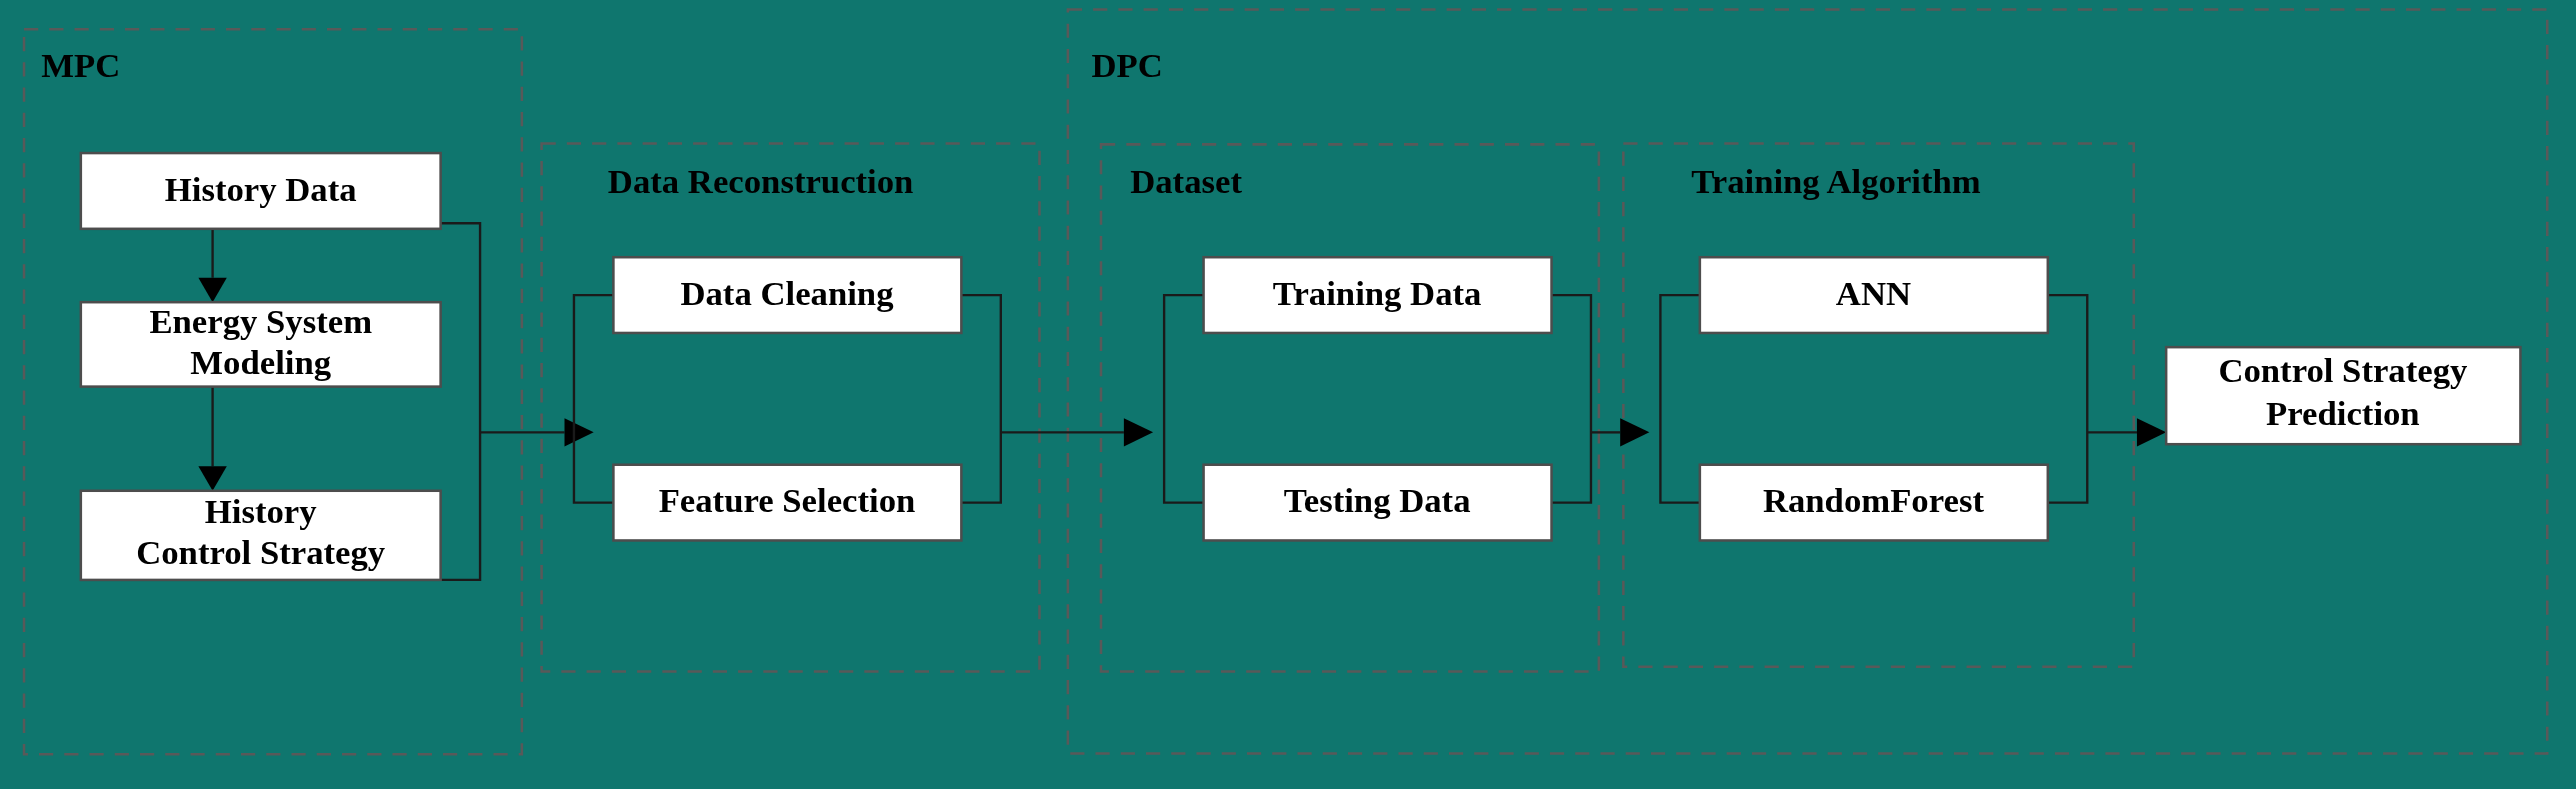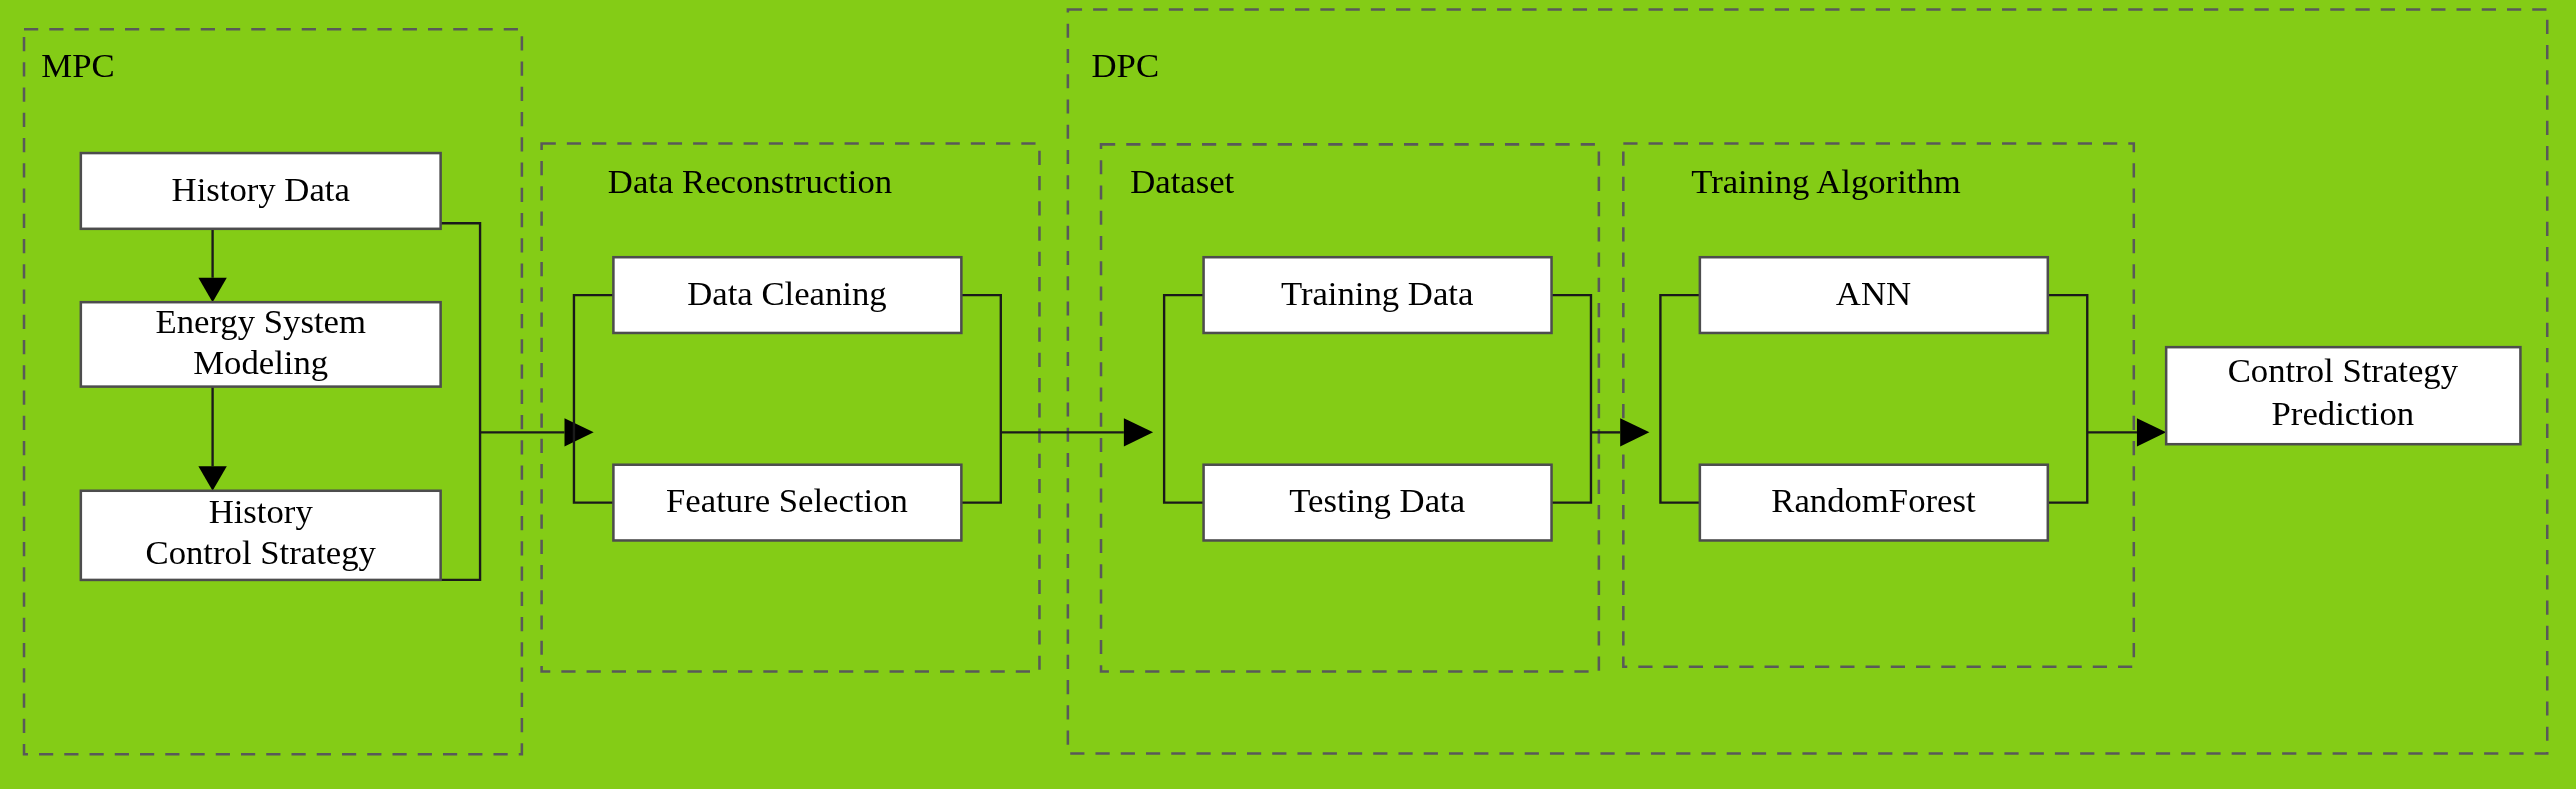--- a/index.html
+++ b/index.html
@@ -4,23 +4,24 @@
 <style>
   html, body {
     margin: 0;
     padding: 0;
     background: #ffffff;
   }
   #canvas {
     position: relative;
     width: 2576px;
     height: 789px;
-    background: #84cc16;
+    background: #0f766e;
     font-family: "Liberation Serif", "DejaVu Serif", serif;
     overflow: hidden;
+    font-weight: bold;
   }
   svg#diagram {
     position: absolute;
     left: 0;
     top: 0;
     width: 2576px;
     height: 789px;
   }
   .grp-rect {
     fill: none;

